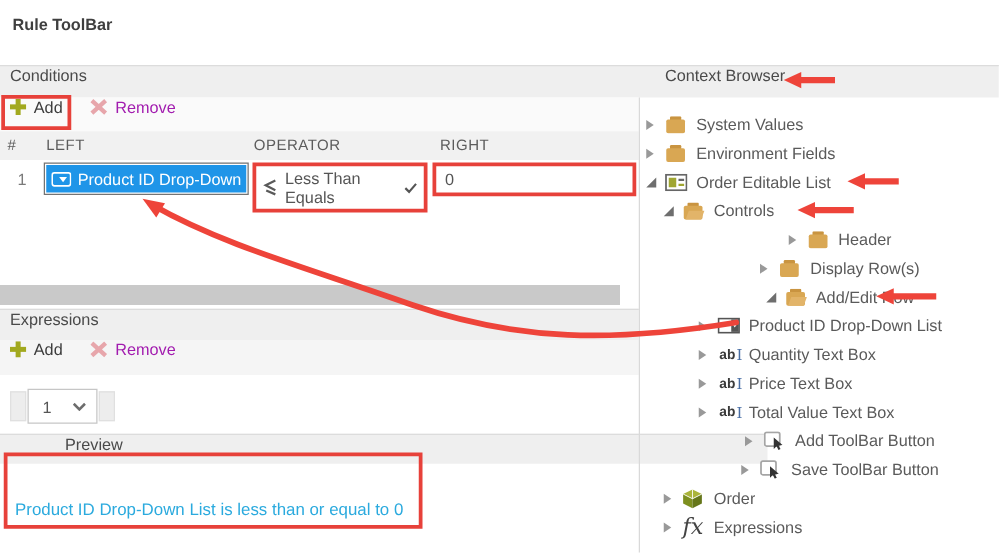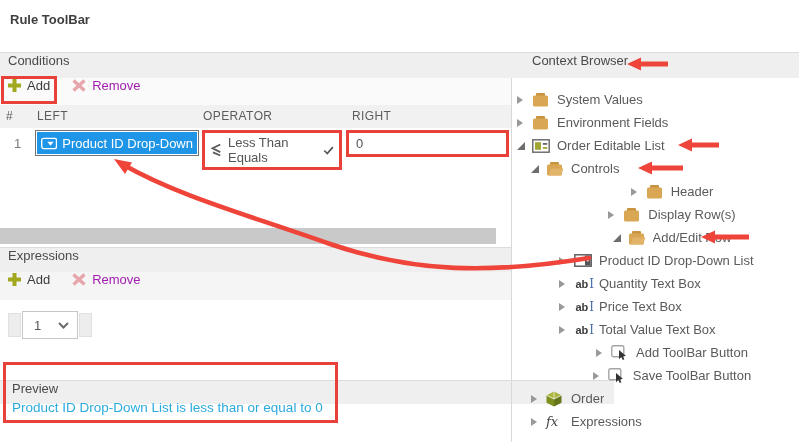--- a/index.html
+++ b/index.html
@@ -74,38 +74,38 @@
   
   .pager { left: 8px; top: 311px; height: 28px; display: flex; align-items: center; }
   .pager .cell { width: 13px; height: 24px; background: #ededed; border: 1px solid #e0e0e0; }
   .pager .dd {
     width: 56px; height: 28px; background: #fff; border: 1px solid #c6c6c6;
     display: flex; align-items: center; justify-content: space-between;
     padding: 0 8px 0 11px; color: #555; margin: 0 1px;
   }
 
   
-  .bar-preview { left: 0; top: 380px; width: 614px; height: 24px; }
+  .bar-preview { left: 0; top: 347px; width: 614px; height: 24px; padding-left: 40px; }
   .bar-preview span { margin-left: 12px; }
   .preview-text { left: 12px; top: 400px; color: #2baade; font-size: 13.5px; }
 
   
   .divider { left: 511px; top: 78px; width: 1px; height: 364px; background: #d9d9d9; }
   .tree { left: 512px; top: 88px; width: 287px; }
   .tree-row { height: 23px; display: flex; align-items: center; color: #5a5a5a; white-space: nowrap; }
   .lvl0 { padding-left: 5px; } .lvl1 { padding-left: 19px; }
   .lvl2 { padding-left: 33px; justify-content: center; } .lvl3 { padding-left: 47px; }
   .tw { width: 15px; display: inline-flex; align-items: center; flex: none; }
   .tri-r { width: 0; height: 0; border-left: 6px solid #999; border-top: 4px solid transparent; border-bottom: 4px solid transparent; }
   .tri-exp { width: 0; height: 0; border-bottom: 8px solid #6e6e6e; border-left: 8px solid transparent; }
   .ticon { width: 20px; display: inline-flex; align-items: center; justify-content: flex-start; flex: none; margin-right: 5px; }
   .tlabel { overflow: hidden; text-overflow: ellipsis; }
   .ab-ic { font-weight: 700; color: #3a3a3a; font-size: 11px; letter-spacing: 0; justify-content: flex-end; }
   .ab-ic .ibeam { font-family: "DejaVu Serif", serif; font-weight: 400; font-size: 12px; color: #4a6fa5; margin-left: 1px; }
-  .fx-ic { font-family: "DejaVu Serif", serif; font-style: italic; color: #444; font-size: 13px; }
+  .fx-ic { font-family: "DejaVu Serif", serif; font-style: italic; color: #444; font-size: 18px; }
 
   
   .anno { border: 3px solid #e7413a; pointer-events: none; z-index: 40; }
   .anno-add { left: 1px; top: 76px; width: 56px; height: 28px; }
   .anno-preview { left: 3px; top: 362px; width: 335px; height: 61px; }
   #arrow-overlay { left: 0; top: 0; width: 799px; height: 442px; pointer-events: none; z-index: 50; }
 </style>
 </head>
 <body>
 

